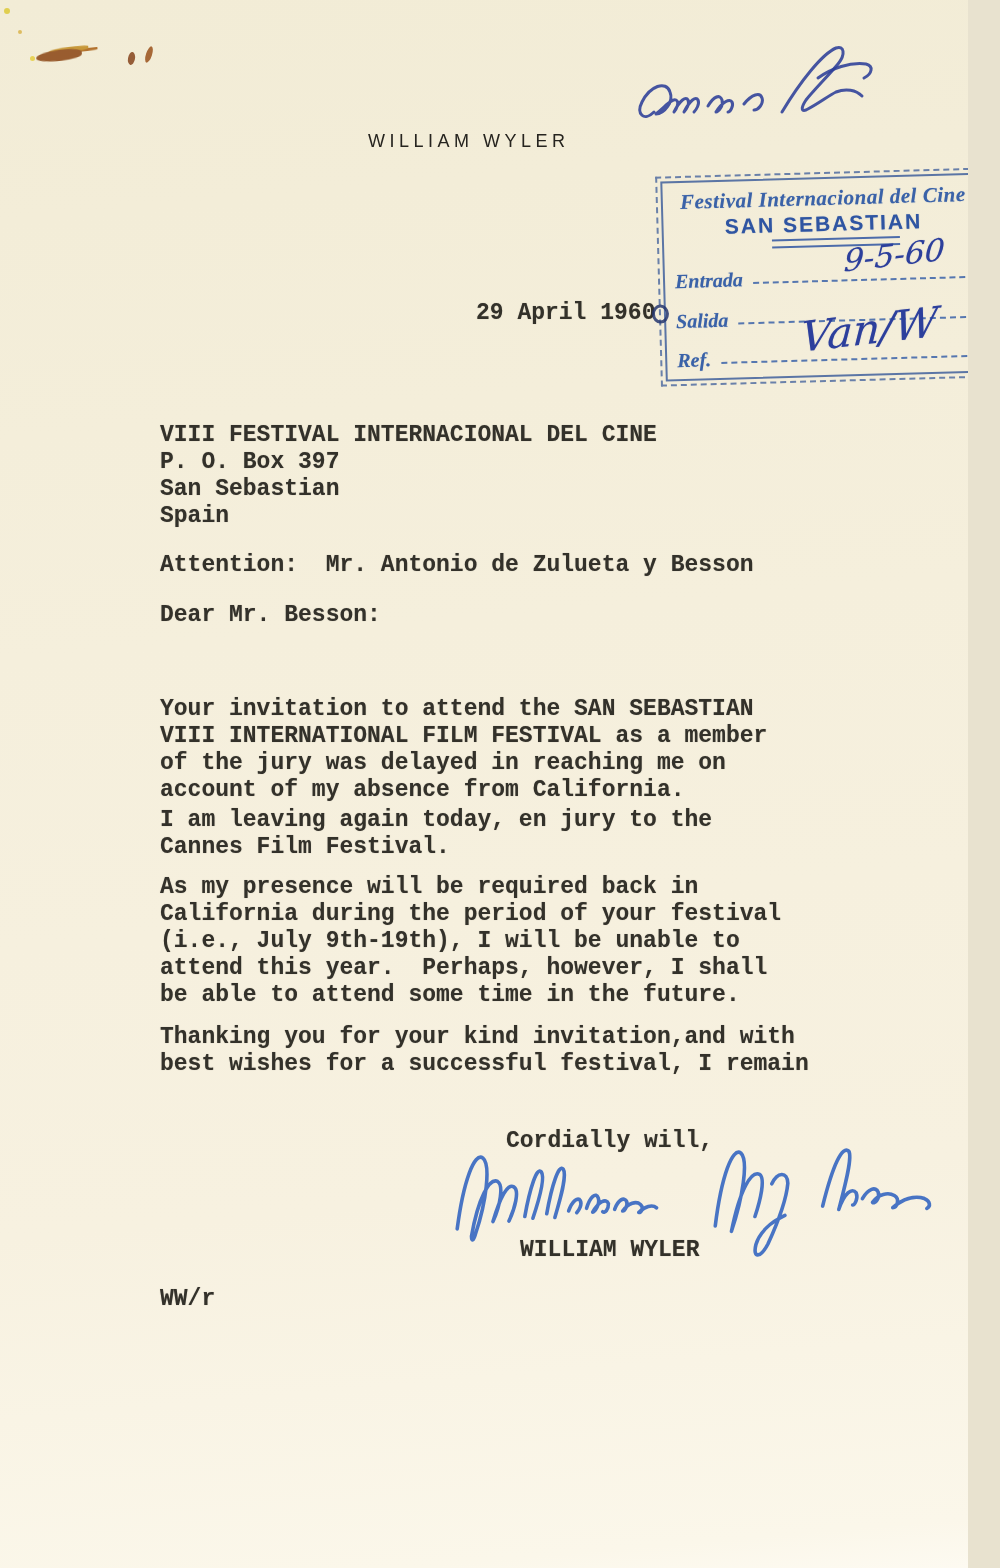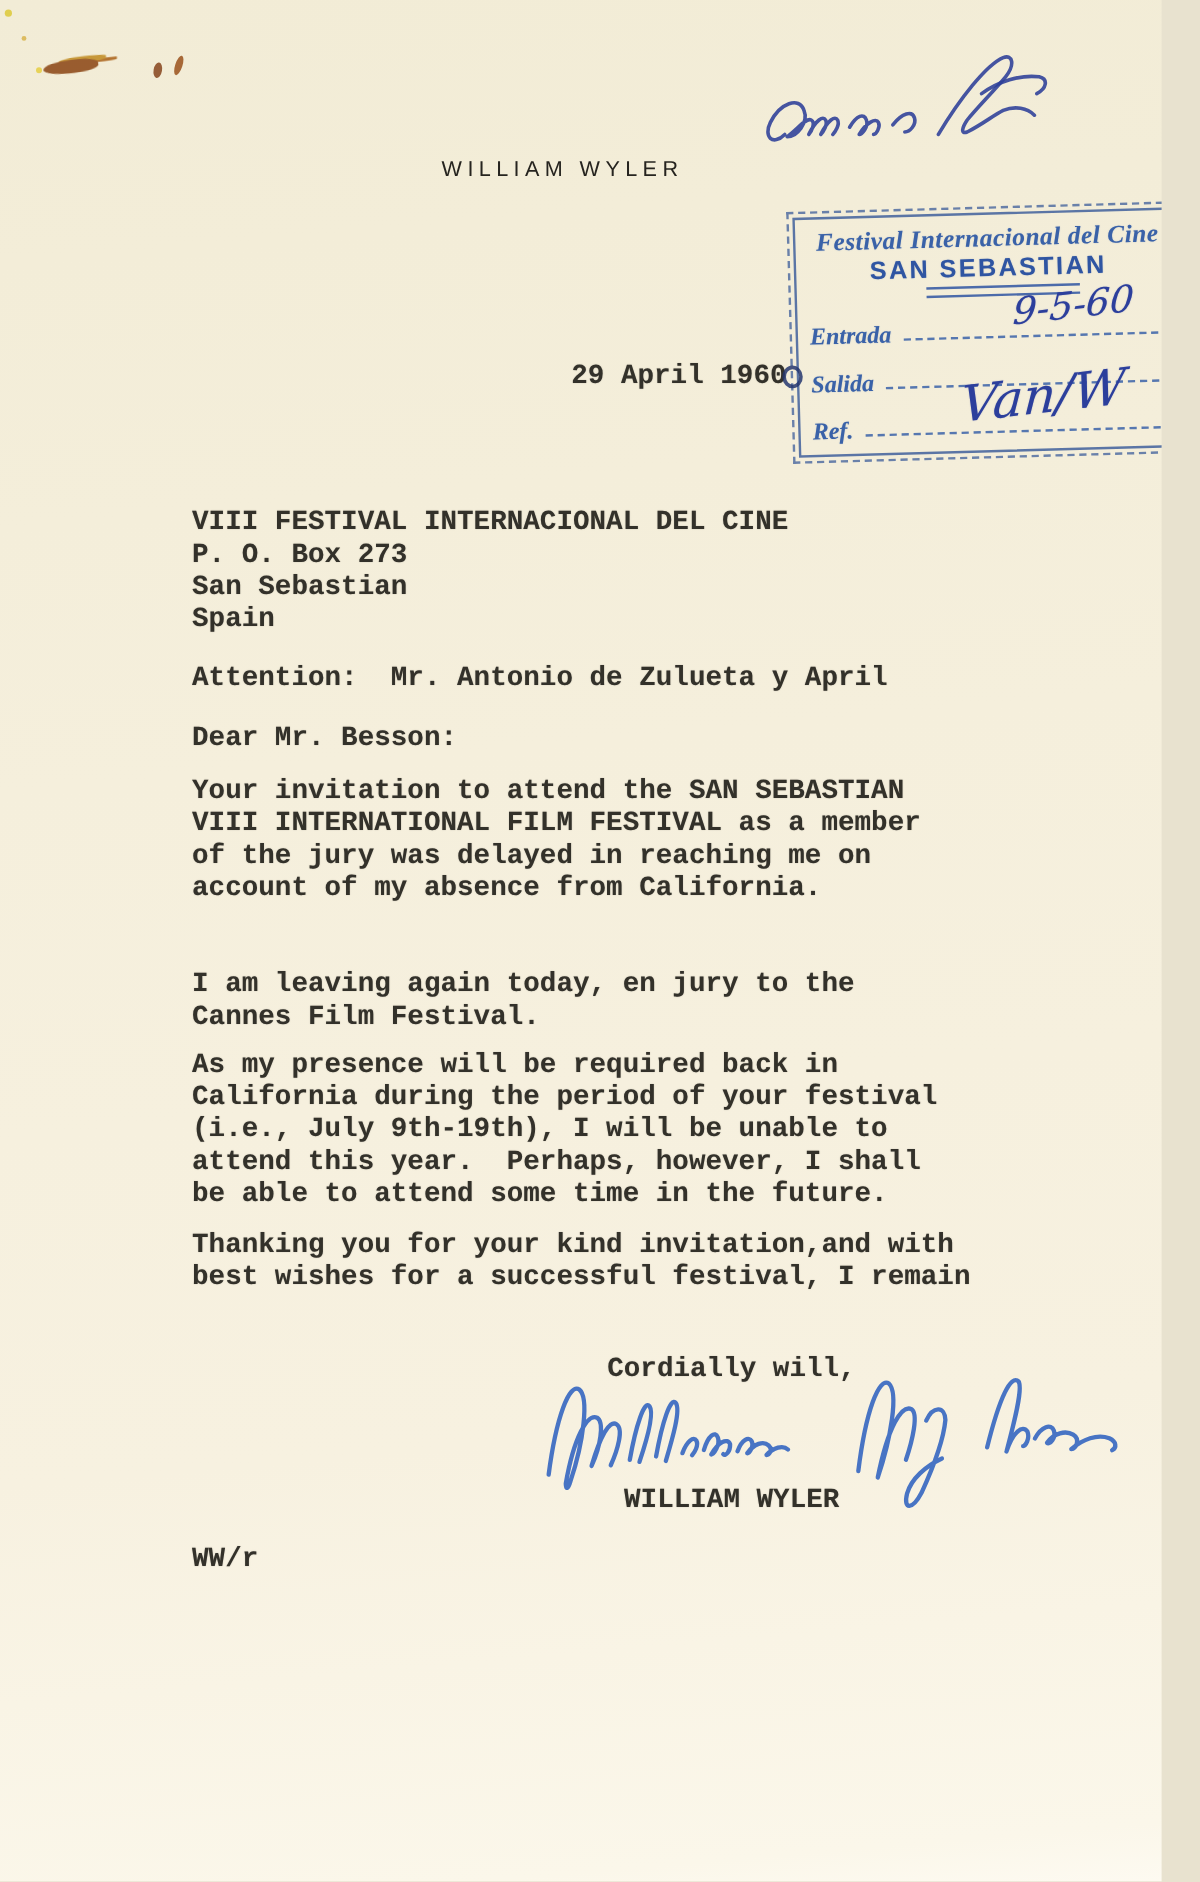--- a/index.html
+++ b/index.html
@@ -19,21 +19,21 @@
   }
   .letterhead {
     position:absolute; top:131px; left:368px;
     font-family:"Liberation Sans", sans-serif;
     font-size:18px; font-weight:400; letter-spacing:4.5px; color:#26241f;
   }
   .date       { top:272px;  left:476px; }
   .recipient  { top:394px;  left:160px; }
   .attention  { top:524px;  left:160px; }
   .salutation { top:574px;  left:160px;text-align:right; }
-  .p1 { top:618px;  left:160px;font-family:Liberation Mono, monospace; }
+  .p1 { top:668px;  left:160px;font-family:Liberation Mono, monospace; }
   .p2 { top:779px;  left:160px; }
   .p3 { top:846px;  left:160px; }
   .p4 { top:996px;  left:160px; }
   .closing    { top:1100px; left:506px; }
   .typed-name { top:1209px; left:520px; }
   .initials   { top:1258px; left:160px; }
 
   
   .director { position:absolute; left:622px; top:34px; width:310px; height:100px; }
   .director path { fill:none; stroke:#2c3f98; stroke-width:3; stroke-linecap:round; stroke-linejoin:round; opacity:.88; }
@@ -142,25 +142,25 @@
         <span class="stamp-label">Ref.</span>
         <span class="stamp-line">
           <span class="hand val-ref">Van/W</span>
         </span>
       </div>
     </div>
     <div class="stamp-hole"></div>
   </div>
 
   <div class="typed recipient">VIII FESTIVAL INTERNACIONAL DEL CINE
-P. O. Box 273
+P. O. Box 397
 San Sebastian
 Spain</div>
 
-  <div class="typed attention">Attention:  Mr. Antonio de Zulueta y April</div>
+  <div class="typed attention">Attention:  Mr. Antonio de Zulueta y Besson</div>
   <div class="typed salutation">Dear Mr. Besson:</div>
 
   <div class="typed p1">Your invitation to attend the SAN SEBASTIAN
 VIII INTERNATIONAL FILM FESTIVAL as a member
 of the jury was delayed in reaching me on
 account of my absence from California.</div>
   <div class="typed p2">I am leaving again today, en jury to the
 Cannes Film Festival.</div>
   <div class="typed p3">As my presence will be required back in
 California during the period of your festival

